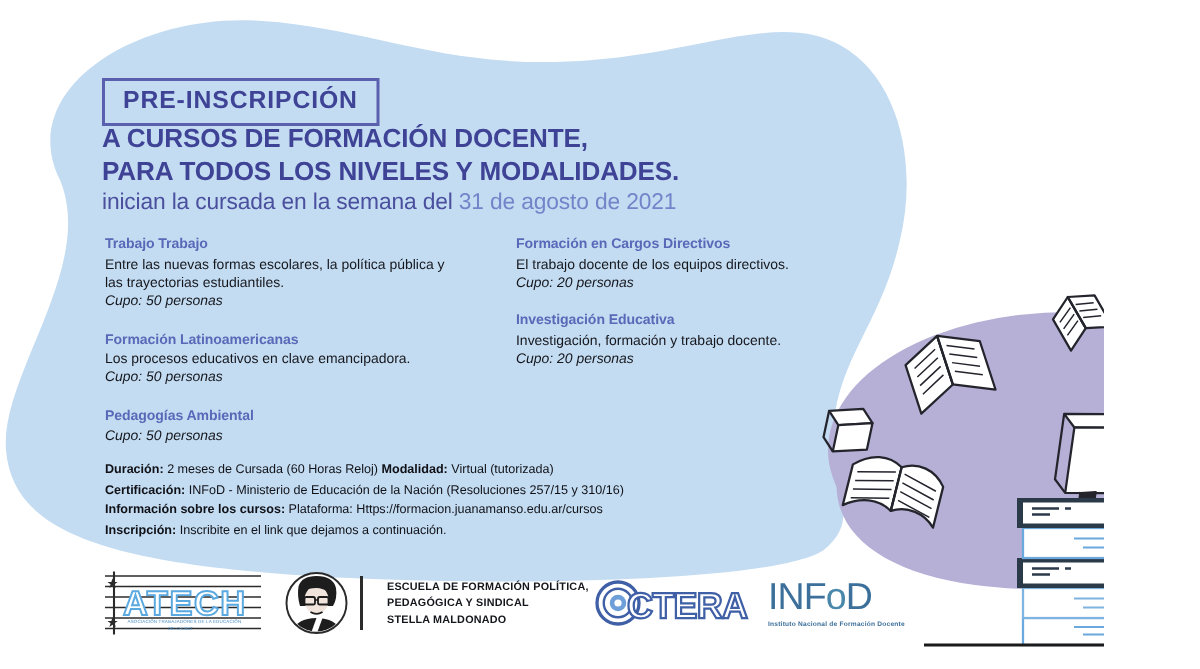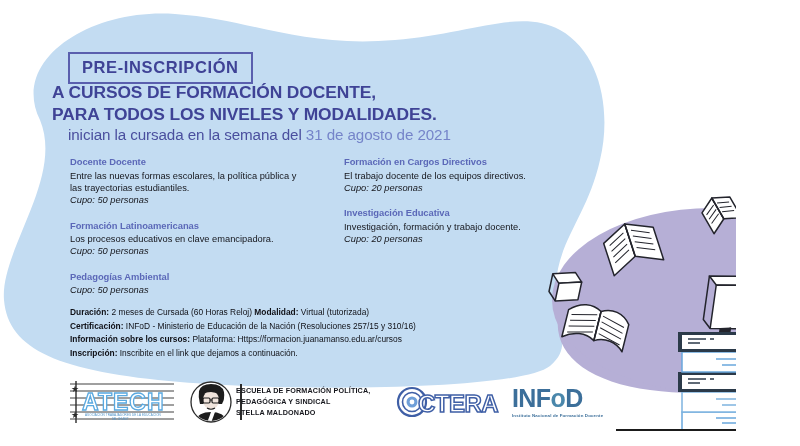--- a/index.html
+++ b/index.html
@@ -21,21 +21,21 @@
 
   .badge{
     position:absolute;left:68px;top:52px;
     border:2px solid #5a5fae;
     padding:5px 12px 6px 12px;
     color:#3f4396;
     font-size:16.5px;font-weight:bold;letter-spacing:.6px;
     line-height:1;
   }
   .headline{
-    position:absolute;left:52px;top:82px;
+    position:absolute;left:68px;top:82px;
     color:#3f4396;
     font-size:17.4px;font-weight:bold;letter-spacing:-.1px;
     line-height:1.26;
   }
   .subhead{
     position:absolute;left:68px;top:126px;
     font-size:15.2px;color:#4a4f9e;letter-spacing:-.1px;text-align:center;
   }
   .subhead .date{color:#7584c9;}
 
@@ -59,28 +59,28 @@
 
   
   .footer{position:absolute;left:0;top:372px;width:800px;height:74px;}
   .atech{position:absolute;left:68px;top:8px;width:108px;height:44px;}
   .avatar-wrap{position:absolute;left:190px;top:9px;width:42px;height:42px;}
   .avatar-wrap svg{display:block;}
   .divider{
     position:absolute;left:240px;top:12px;width:2px;height:36px;background:#2b2b2b;
   }
   .school{
-    position:absolute;left:236px;top:14px;
+    position:absolute;left:258px;top:14px;
     font-size:7.2px;font-weight:bold;color:#15161c;
     line-height:1.52;letter-spacing:.15px;
   }
   .ctera{position:absolute;left:396px;top:12px;width:104px;height:36px;}
   .infod{position:absolute;left:512px;top:14px;width:130px;height:34px;}
   .infod-word{
-    font-size:25px;font-weight:bold;color:#3c6f9a;letter-spacing:-.6px;
+    font-size:25px;font-weight:normal;color:#3c6f9a;letter-spacing:-.6px;
     line-height:1;
   }
   .infod-word .o{color:#4a87ab;}
   .infod-sub{
     font-size:4.4px;font-weight:bold;color:#3c6f9a;letter-spacing:.15px;
     margin-top:2px;
   }
 </style>
 </head>
 <body>
@@ -196,21 +196,21 @@
       <div>A CURSOS DE FORMACIÓN DOCENTE,</div>
       <div>PARA TODOS LOS NIVELES Y MODALIDADES.</div>
     </div>
 
     <div class="subhead">
       <span>inician la cursada en la semana del </span><span class="date">31 de agosto de 2021</span>
     </div>
 
     <div class="col left">
       <div class="course">
-        <div class="c-title">Docente Docente</div>
+        <div class="c-title">Trabajo Trabajo</div>
         <div class="c-desc">Entre las nuevas formas escolares, la política pública y</div>
         <div class="c-desc">las trayectorias estudiantiles.</div>
         <div class="c-cupo">Cupo: 50 personas</div>
       </div>
       <div class="course">
         <div class="c-title">Formación Latinoamericanas</div>
         <div class="c-desc">Los procesos educativos en clave emancipadora.</div>
         <div class="c-cupo">Cupo: 50 personas</div>
       </div>
       <div class="course">

